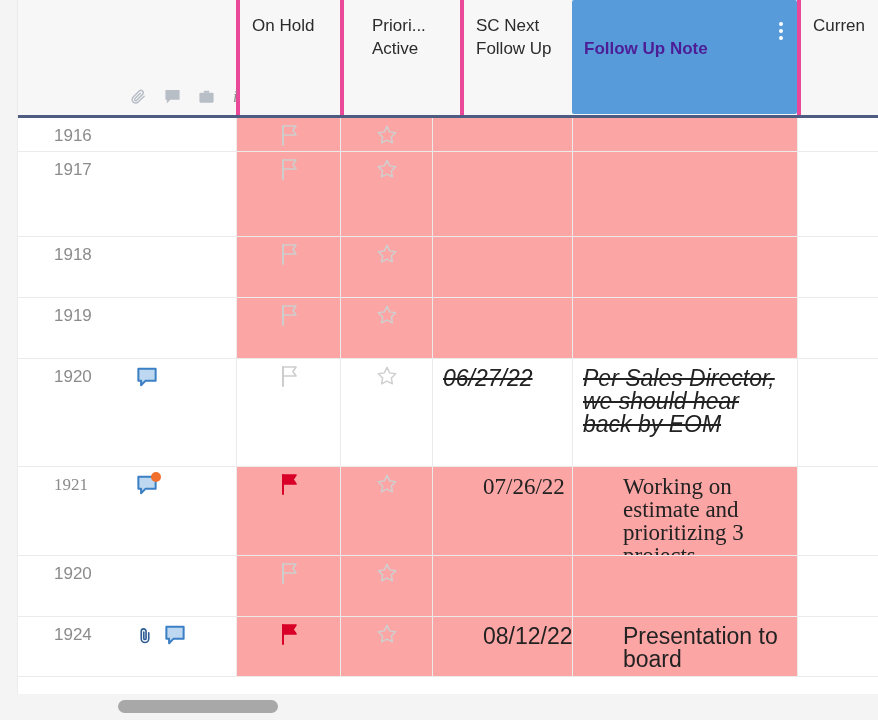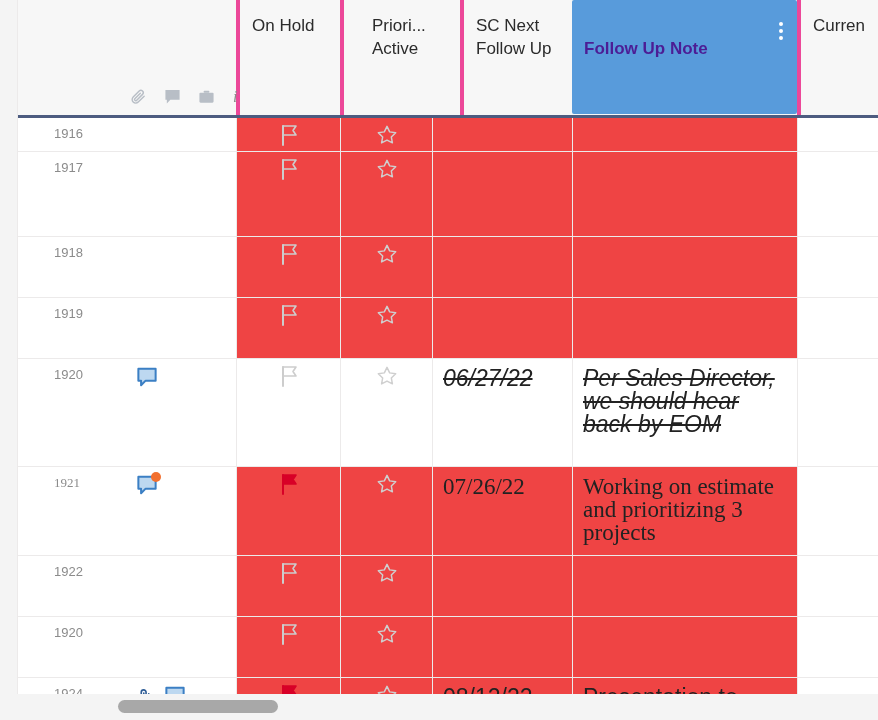--- a/index.html
+++ b/index.html
@@ -142,34 +142,34 @@
   .col-onhold { left: 218px; width: 104px; }
   .col-prio   { left: 322px; width: 92px; }
   .col-date   { left: 414px; width: 140px; }
   .col-note   { left: 554px; width: 225px; }
   .col-curr   { left: 779px; width: 81px; }
 
   .rownum {
     position: absolute;
     left: 36px;
     top: 8px;
-    font-size: 13px;
+    font-size: 17px;
     color: #8b8b8b;
   }
 
   .rowicons {
     position: absolute;
     left: 118px;
     top: 8px;
     display: flex;
     gap: 10px;
     align-items: center;
   }
 
-  .tinted { background: #ef4444; }
+  .tinted { background: #fca5a5; padding-left: 40px; }
 
   .center-ico {
     position: absolute;
     left: 50%;
     top: 6px;
     transform: translateX(-50%);
   }
 
   .cell-text {
     padding: 8px 10px 0 10px;
@@ -407,43 +407,20 @@
         <div class="cell col-date tinted">
           <div class="cell-text">07/26/22</div>
         </div>
         <div class="cell col-note tinted">
           <div class="cell-text">Working on estimate and prioritizing 3 projects</div>
         </div>
         <div class="cell col-curr"></div>
       </div>
       <div class="row" style="height: 61px;">
         <div class="cell first col-rownum">
-          <span class="rownum">1922</span>
-        </div>
-        <div class="cell col-onhold tinted">
-          <span class="center-ico"><svg width="20" height="22" viewBox="0 0 20 22">
-              <path d="M4 2 L4 21" stroke="#cdcdcd" stroke-width="2" fill="none" stroke-linecap="round"></path>
-              <path d="M4 2 L17 2 L14 6.5 L17 11 L4 11 Z" fill="none" stroke="#cdcdcd" stroke-width="1.6" stroke-linejoin="round"></path>
-            </svg></span>
-        </div>
-        <div class="cell col-prio tinted">
-          <span class="center-ico"><svg width="22" height="22" viewBox="0 0 24 24" fill="none" stroke="#cfcfcf" stroke-width="1.6" stroke-linejoin="round">
-              <path d="M12 2.6l2.9 6 6.6.9-4.8 4.6 1.2 6.5L12 17.5 6.1 20.6l1.2-6.5L2.5 9.5l6.6-.9z"></path>
-            </svg></span>
-        </div>
-        <div class="cell col-date tinted">
-          <div class="cell-text"></div>
-        </div>
-        <div class="cell col-note tinted">
-          <div class="cell-text"></div>
-        </div>
-        <div class="cell col-curr"></div>
-      </div>
-      <div class="row" style="height: 61px;">
-        <div class="cell first col-rownum">
           <span class="rownum">1920</span>
         </div>
         <div class="cell col-onhold tinted">
           <span class="center-ico"><svg width="20" height="22" viewBox="0 0 20 22">
               <path d="M4 2 L4 21" stroke="#cdcdcd" stroke-width="2" fill="none" stroke-linecap="round"></path>
               <path d="M4 2 L17 2 L14 6.5 L17 11 L4 11 Z" fill="none" stroke="#cdcdcd" stroke-width="1.6" stroke-linejoin="round"></path>
             </svg></span>
         </div>
         <div class="cell col-prio tinted">
           <span class="center-ico"><svg width="22" height="22" viewBox="0 0 24 24" fill="none" stroke="#cfcfcf" stroke-width="1.6" stroke-linejoin="round">

